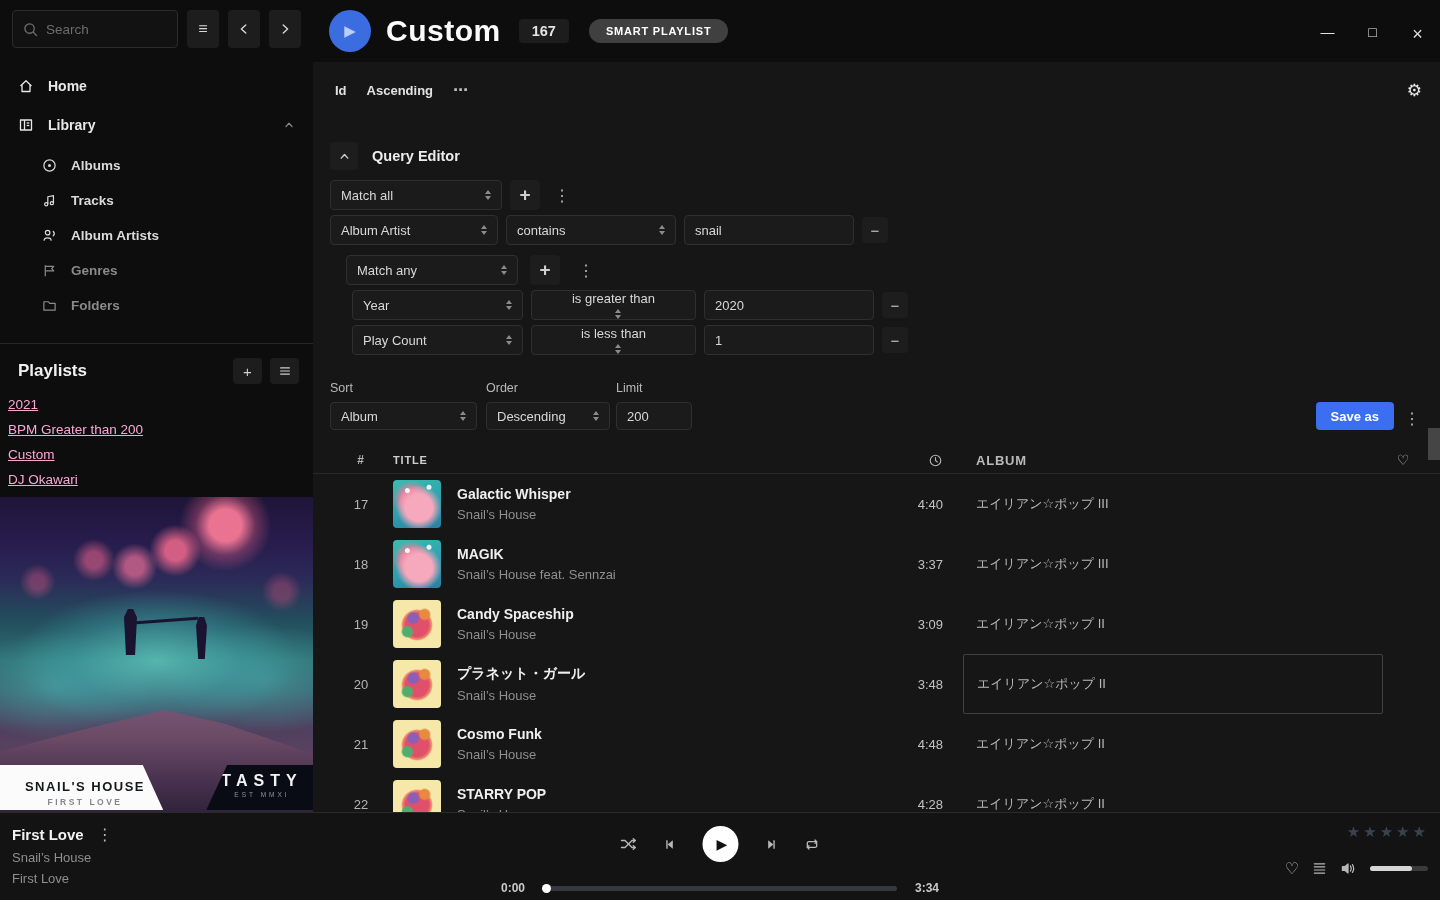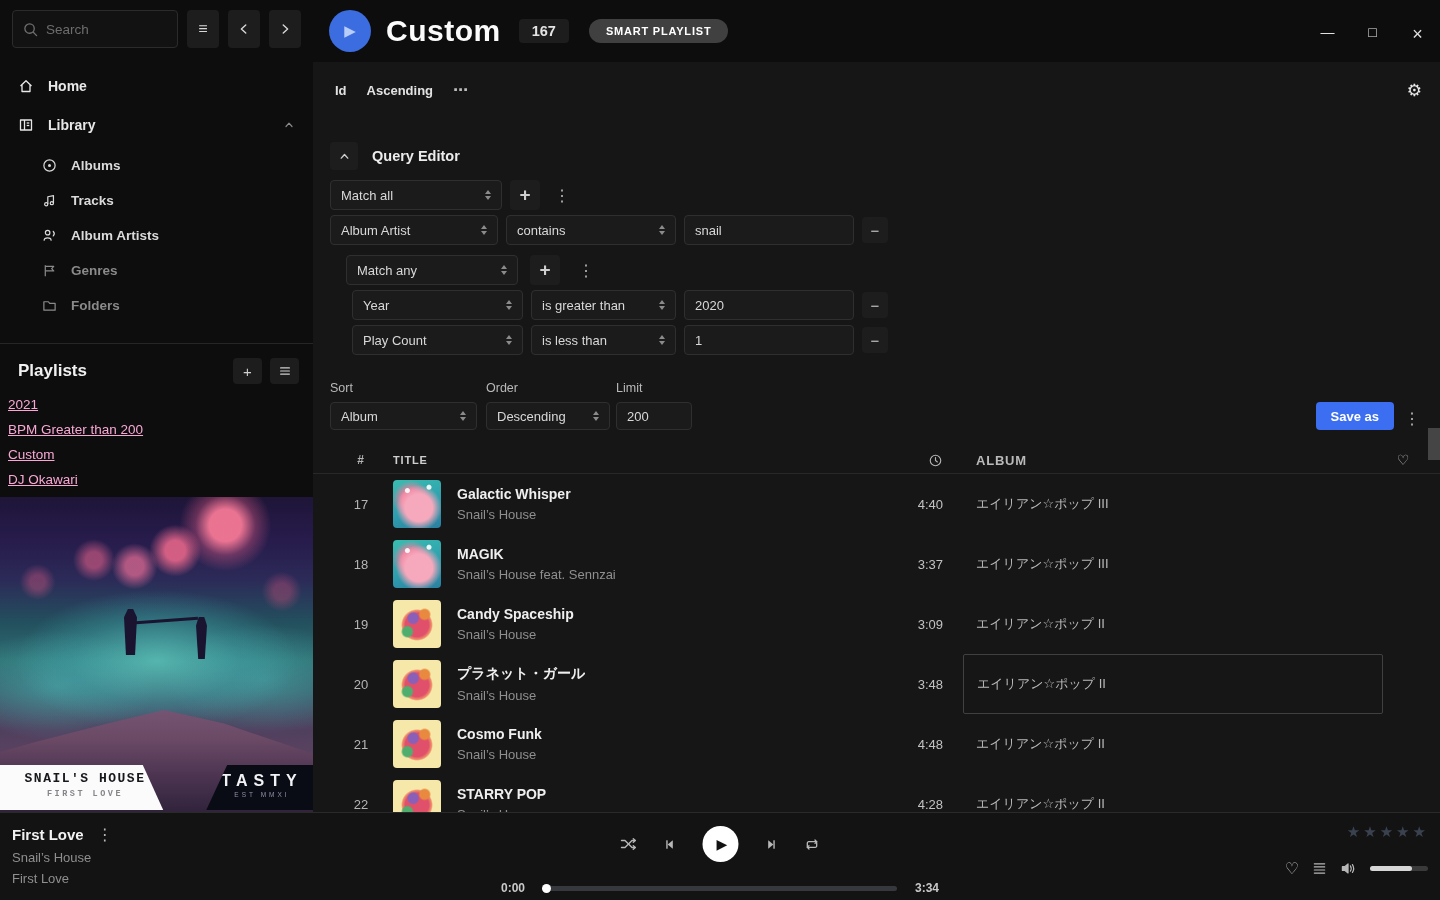--- a/index.html
+++ b/index.html
@@ -52,21 +52,21 @@
   .aa-rocks { position:absolute; left:-10%; bottom:0; width:120%; height:36%;
     background:linear-gradient(180deg, rgba(123,88,120,.95) 0%, #6b4a66 35%, #4a3350 70%, #31233c 100%);
     clip-path:polygon(0 55%, 18% 38%, 37% 22%, 52% 10%, 68% 22%, 84% 40%, 100% 58%, 100% 100%, 0 100%); }
   .aa-fig { position:absolute; background:#1a1430; }
   .aa-fig.m { left:124px; top:112px; width:13px; height:46px; clip-path:polygon(30% 0,70% 0,100% 18%,85% 100%,15% 100%,0 18%); }
   .aa-fig.m::before { content:""; position:absolute; left:2px; top:-9px; width:9px; height:9px; border-radius:50%; background:#1a1430; }
   .aa-fig.f { left:196px; top:120px; width:11px; height:42px; clip-path:polygon(25% 0,75% 0,100% 20%,80% 100%,20% 100%,0 20%); }
   .aa-fig.f::before { content:""; position:absolute; left:1px; top:-8px; width:8px; height:8px; border-radius:50%; background:#1a1430; }
   .aa-arm { position:absolute; left:136px; top:122px; width:62px; height:3px; background:#1a1430; transform:rotate(-4deg); }
   .aa-banner { position:absolute; left:0; bottom:2px; width:170px; height:45px; background:#fbfbfb;
-    clip-path:polygon(0 0, 84% 0, 96% 100%, 0 100%); text-align:center; padding-top:6px;font-family:Liberation Mono, monospace; }
+    clip-path:polygon(0 0, 84% 0, 96% 100%, 0 100%); text-align:center; padding-top:14px; }
   .aa-artist { font-size:13px; font-weight:bold; color:#17181c; letter-spacing:1.5px; }
   .aa-title { font-size:8.5px; font-weight:bold; color:#85868a; letter-spacing:2.5px; margin-top:3px; }
   .aa-tasty { position:absolute; right:0; bottom:2px; width:116px; height:45px; background:#0a0c15;
     clip-path:polygon(26% 0, 100% 0, 100% 100%, 8% 100%); text-align:center; padding:7px 0 0 14px; }
   .aa-tasty-logo { font-size:16px; font-weight:bold; color:#f2f3f6; letter-spacing:6px; }
   .aa-tasty-sub { font-size:6.5px; color:#8d93a8; letter-spacing:3px; margin-top:1px; }
 
   
   .main { flex:1; display:flex; flex-direction:column; background:#161616; min-width:0; }
   .main-header { position:relative; height:62px; background:#0d0d0d; display:flex; align-items:center;
@@ -106,21 +106,21 @@
     width:100%; font-family:inherit; }
   .qe-group-head { display:flex; align-items:center; gap:8px; margin-top:10px; }
   .qe-group-head .sel { width:172px; }
   .plus-btn { width:30px; height:30px; font-size:19px; font-weight:bold; }
   .vdots { background:none; border:none; color:#b8b8b8; font-size:16px; cursor:pointer; padding:0 6px; }
   .qe-rule { display:flex; align-items:center; gap:8px; margin-top:5px; }
   .qe-rule .f { width:168px; } .qe-rule .o { width:170px; } .qe-rule .v { width:170px; }
   .minus-btn { width:26px; height:26px; font-size:15px; color:#cdcdcd; }
   .g2 .qe-group-head { margin-left:16px;gap:12px; }
   .g2 .qe-rule { margin-left:22px; }
-  .g2 .qe-rule .f { width:171px; } .g2 .qe-rule .o { width:145px; }
+  .g2 .qe-rule .f { width:171px; } .g2 .qe-rule .o { width:165px;flex-direction:column; }
 
   .qe-footer { position:relative; margin-top:26px; padding-right:18px; }
   .qf-cols { display:flex; }
   .qf-col { display:flex; flex-direction:column; gap:7px; }
   .qf-label { font-size:12.5px; color:#b9b9b9; }
   .qf-col .sel, .qf-col .inp { height:28px; }
   .w-sort { width:147px; margin-right:9px; } .w-order { width:124px; margin-right:6px; } .w-limit { width:76px; }
   .save-btn { position:absolute; right:46px; bottom:0; height:28px; padding:0 15px; background:#3b6ef0;
     color:#fff; font-size:13px; font-weight:bold; border:none; border-radius:4px; cursor:pointer; }
   .qf-dots { position:absolute; right:14px; bottom:2px; }

